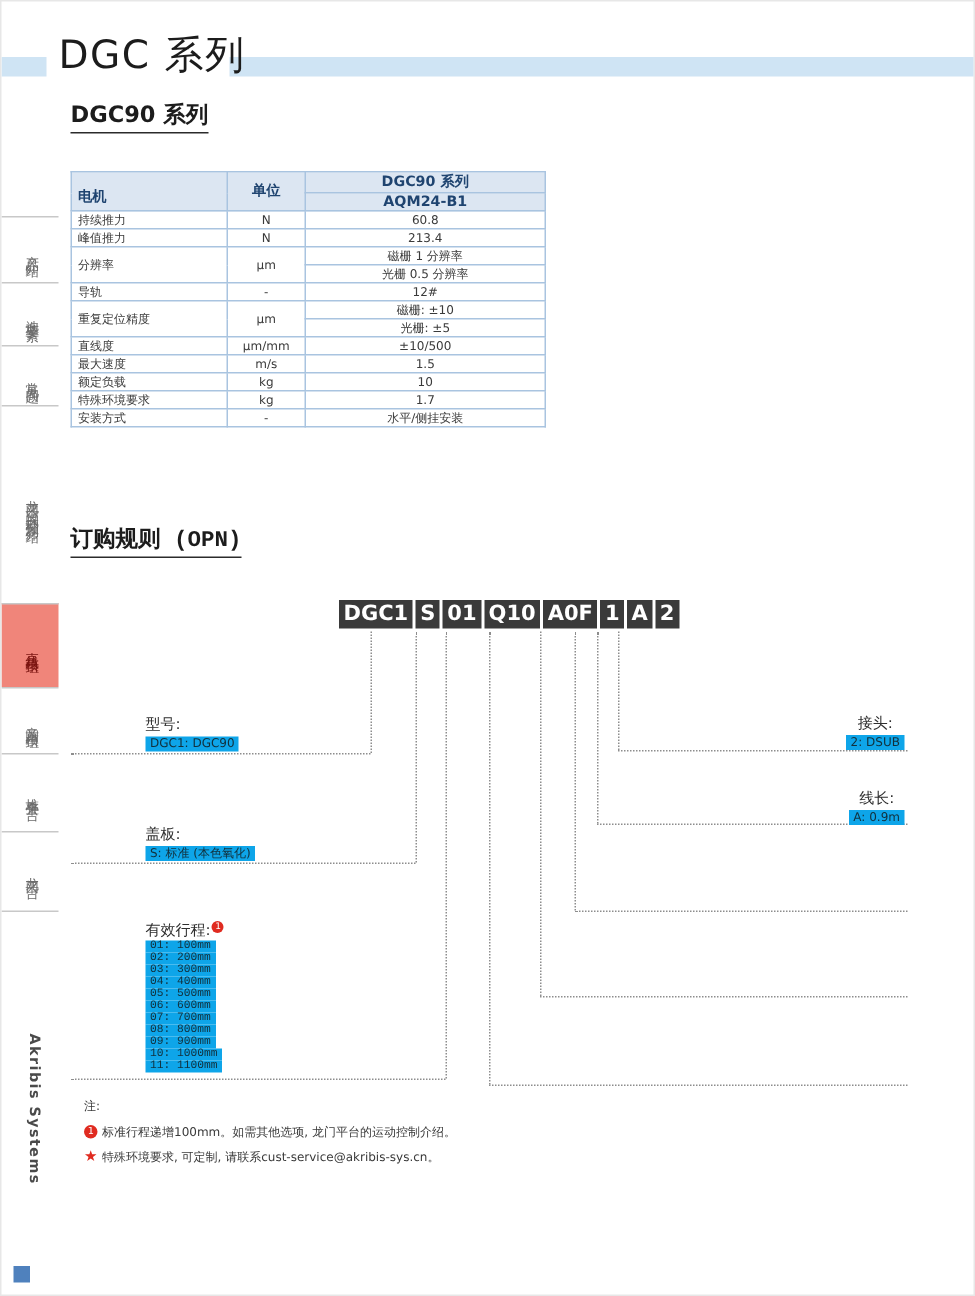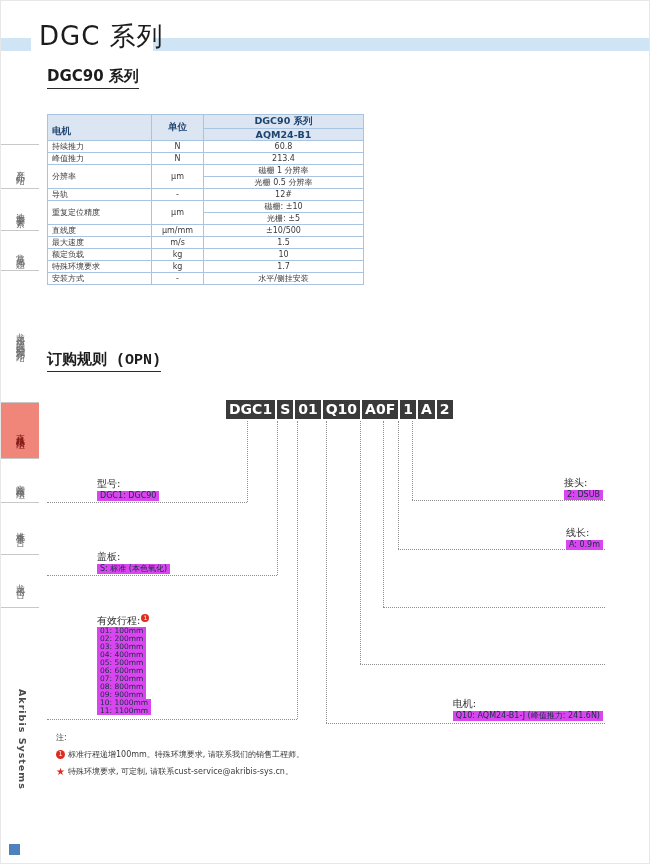--- a/index.html
+++ b/index.html
@@ -47,26 +47,26 @@
   .code-seg { background:#3a3a3a; color:#fff; font-size:14px; font-weight:bold;
     padding:0 3px; line-height:19px; height:19px; }
 
   
   .vline { position:absolute; width:0; border-left:1px dotted #8d8d8d; }
   .hline { position:absolute; height:0; border-top:1px dotted #8d8d8d; }
 
   
   .grp { position:absolute; }
   .grp .ttl { font-size:10px; color:#2e2e2e; line-height:12px; }
-  .opt { display:block; width:fit-content; background:#d946ef; color:#12303c;
+  .opt { display:block; width:fit-content; background:#0ea5e9; color:#12303c;
     font-size:8px; line-height:10px; padding:0 3px; margin-top:1px; }
   .grp-left  { left:52px; text-align:left;margin-left:44px; }
-  .grp-right { right:46px; text-align:left; }
+  .grp-right { right:46px; text-align:center; }
   .grp-right .opt { margin-left:auto; }
-  .stroke-list .opt { font-size:7.5px; line-height:8px; margin-top:0; }
+  .stroke-list .opt { font-size:7.5px; line-height:8px; margin-top:0;font-family:Liberation Mono, monospace; }
   .sup-note { display:inline-block; width:8px; height:8px; border-radius:50%;
     background:#e02b20; color:#fff; font-size:6px; line-height:8px; text-align:center;
     vertical-align:super; margin-left:1px; }
 
   
   .notes { position:absolute; left:55px; top:731px; font-size:8px; color:#3a3a3a; }
   .notes .note-line { margin-top:6px; display:flex; align-items:center; gap:3px; }
   .marker-circle { display:inline-block; width:9px; height:9px; border-radius:50%;
     background:#e02b20; color:#fff; font-size:6.5px; line-height:9px; text-align:center;
     flex:0 0 auto; }
@@ -228,30 +228,26 @@
   </div>
 
   <div class="grp grp-right" style="top:476px">
     <div class="ttl">接头:</div>
     <span class="opt">2: DSUB</span>
   </div>
   <div class="grp grp-right" style="top:526px">
     <div class="ttl">线长:</div>
     <span class="opt">A: 0.9m</span>
   </div>
-  <div class="grp grp-right" style="top:697px">
-    <div class="ttl">电机:</div>
-    <span class="opt">Q10: AQM24-B1-J (峰值推力: 241.6N)</span>
-  </div>
 
   <div class="notes">
     <div>注:</div>
     <div class="note-line">
       <span class="marker-circle">1</span>
-      <span>标准行程递增100mm。特殊环境要求, 请联系我们的销售工程师。</span>
+      <span>标准行程递增100mm。如需其他选项, 龙门平台的运动控制介绍。</span>
     </div>
     <div class="note-line">
       <span class="marker-star">★</span>
       <span>特殊环境要求, 可定制, 请联系cust-service@akribis-sys.cn。</span>
     </div>
   </div>
 
 </div>
 
 </body></html>

